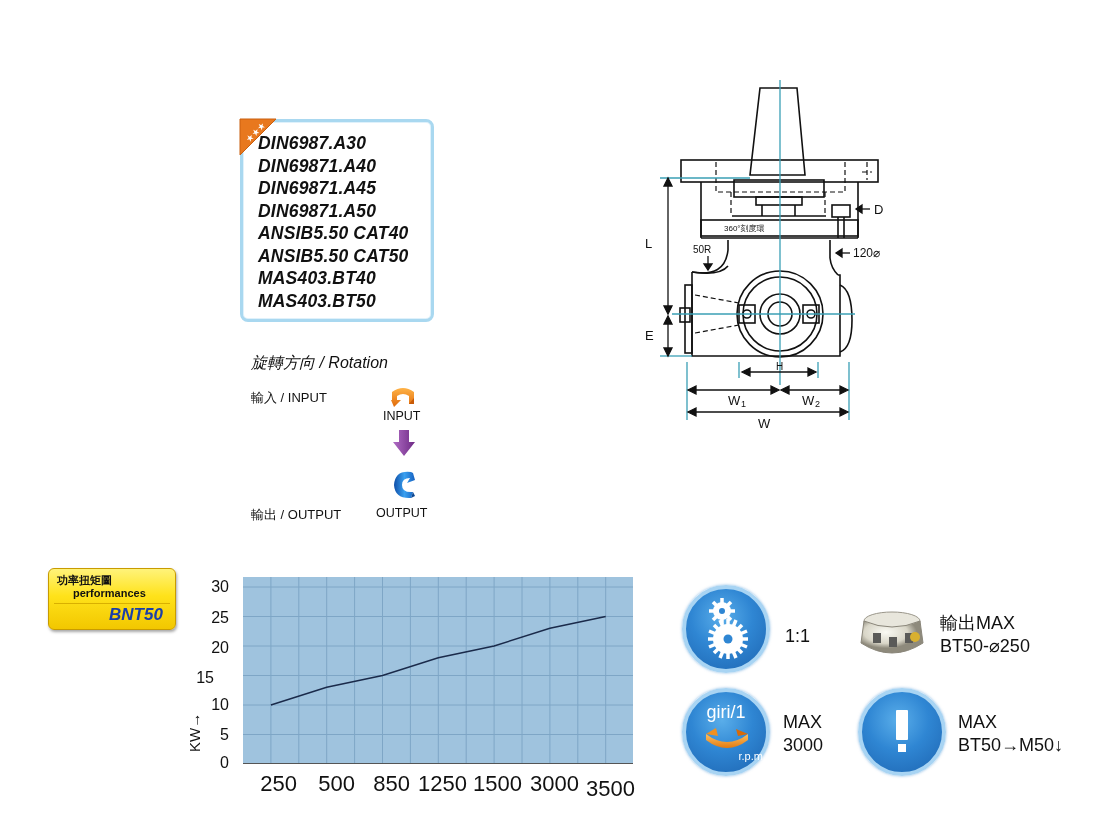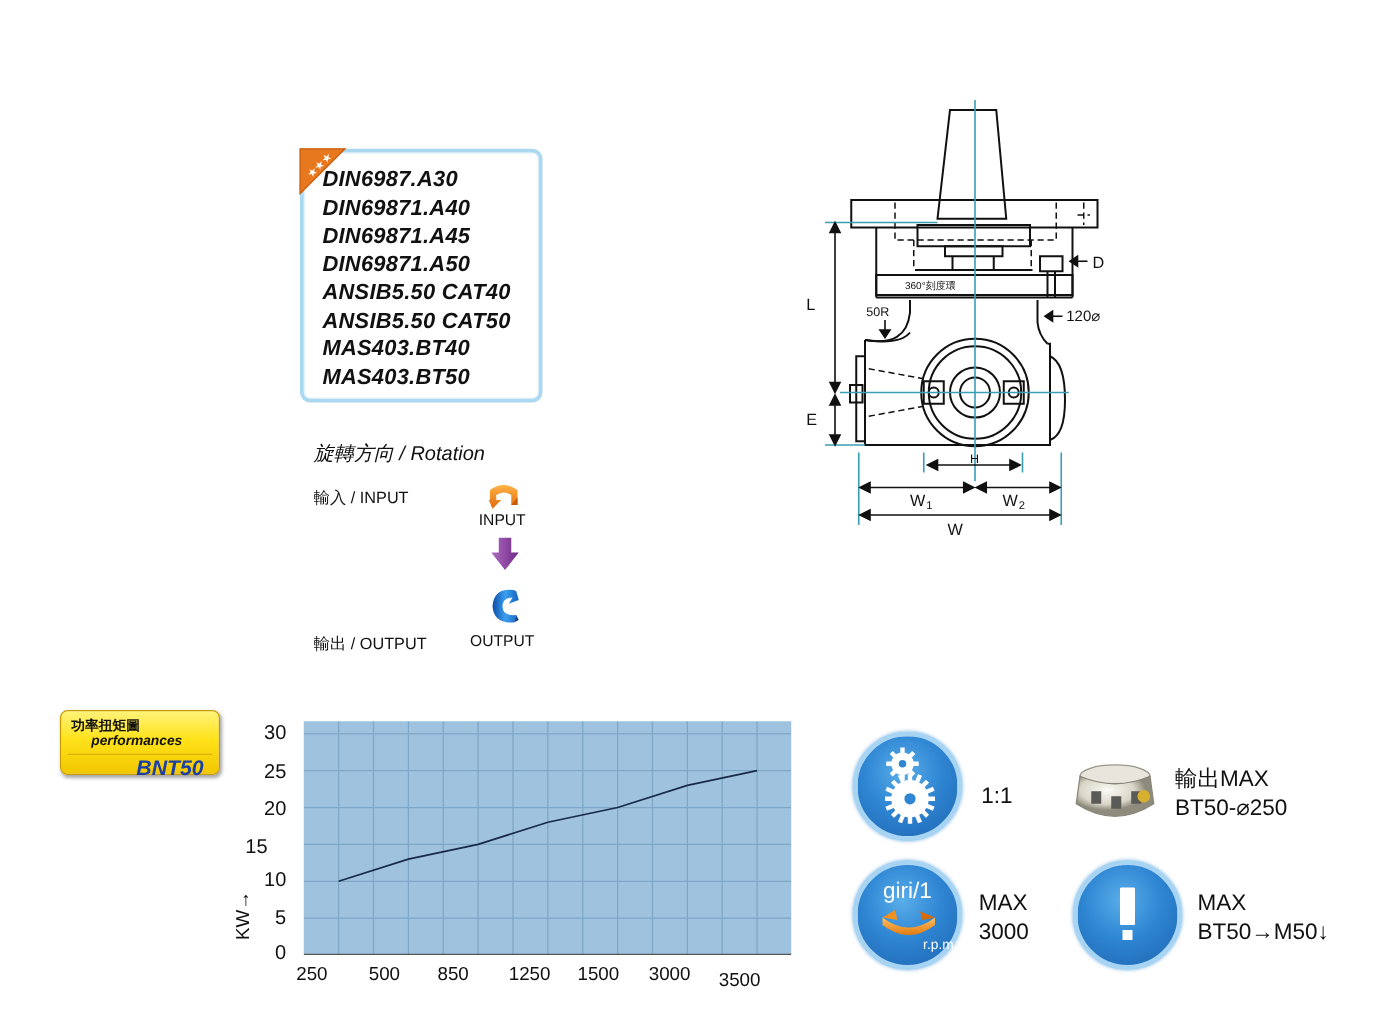--- a/index.html
+++ b/index.html
@@ -17,31 +17,31 @@
   .rot-title { left:251px; top:353px; font-size:16px;font-style:italic; }
   .rot-input-label { left:251px; top:389px; font-size:13px; }
   .rot-output-label { left:251px; top:506px; font-size:13px; }
   .rot-input-caption { left:383px; top:409px; font-size:12.5px; }
   .rot-output-caption { left:376px; top:506px; font-size:12.5px; }
 
   
   .drawing { left:640px; top:80px; width:260px; height:360px; }
 
   
-  .perf-badge { left:48px; top:568px; width:128px; height:52px; border-radius:6px; background:linear-gradient(#fff37a 0%, #ffe21a 45%, #f2c700 100%); border:1px solid #c89b00; box-shadow:1px 2px 3px rgba(0,0,0,0.35); }
+  .perf-badge { left:48px; top:568px; width:128px; height:62px; border-radius:6px; background:linear-gradient(#fff37a 0%, #ffe21a 45%, #f2c700 100%); border:1px solid #c89b00; box-shadow:1px 2px 3px rgba(0,0,0,0.35); }
   .perf-cn { left:8px; top:4px; font-size:11px; font-weight:bold; color:#111; }
-  .perf-en { left:24px; top:18px; font-size:11px; font-style:italic; font-weight:bold; color:#111;text-align:right; }
+  .perf-en { left:24px; top:18px; font-size:11px; font-weight:bold; color:#111;text-align:right; }
   .perf-model { left:0; top:36px; width:100%; text-align:center; font-size:17px; font-style:italic; font-weight:bold; color:#1b3fa8;padding-left:48px; }
   .perf-sep { left:5px; top:34px; width:116px; height:1px; background:#d9b000; }
 
   
   .chart-bg { left:243px; top:577px; width:390px; height:187px; background:#9fc3de; }
   .chart-svg { left:243px; top:577px; }
   .ytick { width:30px; text-align:right; font-size:16px; color:#111; }
-  .xtick { font-size:15px; color:#111; text-align:left; width:60px; }
+  .xtick { font-size:22px; color:#111; text-align:right; width:60px; }
   .ylabel { left:186px; top:752px; font-size:15px; transform:rotate(-90deg); transform-origin:left top; white-space:nowrap; }
   .xlabel { left:234px; top:832px; font-size:10px;text-decoration:underline; }
 
   
   .spec-circle { width:88px; height:88px; border-radius:50%; background:radial-gradient(circle at 45% 35%, #5aaeea 0%, #2f86d3 45%, #1d64b0 100%); border:4px solid #a8d4f3; box-shadow:0 0 3px rgba(60,140,210,0.6); }
   .spec-text { font-size:18px; line-height:22px; color:#111; white-space:nowrap; }
 </style>
 </head>
 <body>
 

